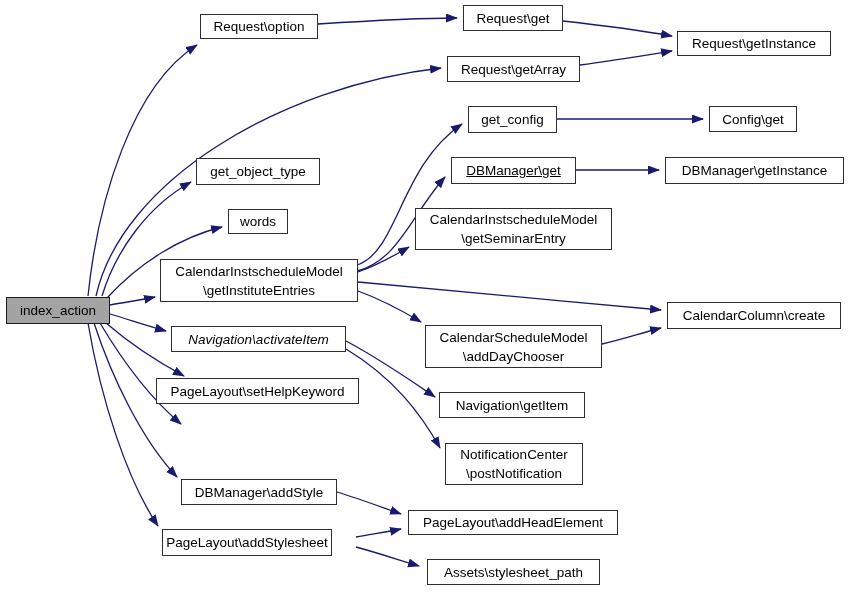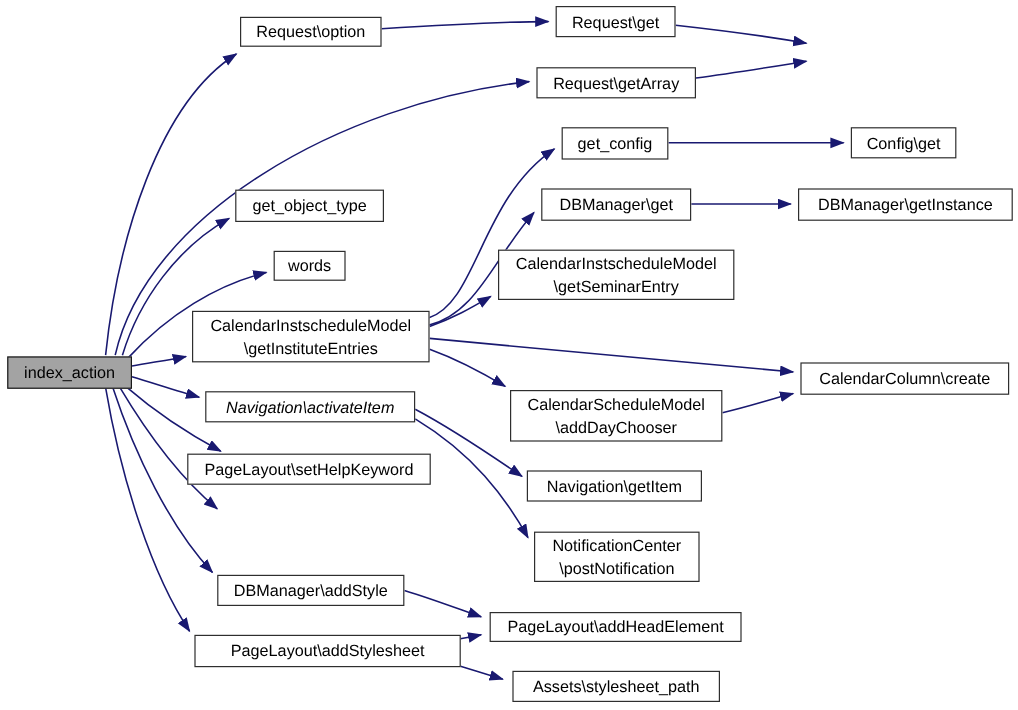--- a/index.html
+++ b/index.html
@@ -79,34 +79,37 @@
   </div>
 
   <div class="node" style="left:200px;top:14px;width:118px;height:25px;">
     <span class="line">Request\option</span>
   </div>
 
   <div class="node" style="left:463px;top:5px;width:100px;height:26px;">
     <span class="line">Request\get</span>
   </div>
 
+  <div class="node" style="left:677px;top:31px;width:154px;height:25px;">
+    <span class="line">Request\getInstance</span>
+  </div>
 
   <div class="node" style="left:447px;top:56px;width:133px;height:26px;">
     <span class="line">Request\getArray</span>
   </div>
 
   <div class="node" style="left:468px;top:106px;width:89px;height:27px;">
     <span class="line">get_config</span>
   </div>
 
   <div class="node" style="left:709px;top:106px;width:88px;height:26px;">
     <span class="line">Config\get</span>
   </div>
 
-  <div class="node" style="left:451px;top:157px;width:125px;height:27px;">
+  <div class="node" style="left:451px;top:157px;width:125px;height:27px;text-decoration:underline;">
     <span class="line">DBManager\get</span>
   </div>
 
   <div class="node" style="left:665px;top:157px;width:179px;height:27px;">
     <span class="line">DBManager\getInstance</span>
   </div>
 
   <div class="node" style="left:196px;top:158px;width:124px;height:27px;">
     <span class="line">get_object_type</span>
   </div>
@@ -149,21 +152,21 @@
 
   <div class="node" style="left:156px;top:378px;width:203px;height:26px;">
     <span class="line">PageLayout\setHelpKeyword</span>
   </div>
 
 
   <div class="node" style="left:181px;top:479px;width:156px;height:26px;">
     <span class="line">DBManager\addStyle</span>
   </div>
 
-  <div class="node" style="left:162px;top:529px;width:222px;height:27px;">
+  <div class="node" style="left:162px;top:529px;width:170px;height:27px;">
     <span class="line">PageLayout\addStylesheet</span>
   </div>
 
   <div class="node" style="left:408px;top:510px;width:210px;height:25px;">
     <span class="line">PageLayout\addHeadElement</span>
   </div>
 
   <div class="node" style="left:427px;top:559px;width:173px;height:26px;">
     <span class="line">Assets\stylesheet_path</span>
   </div>

